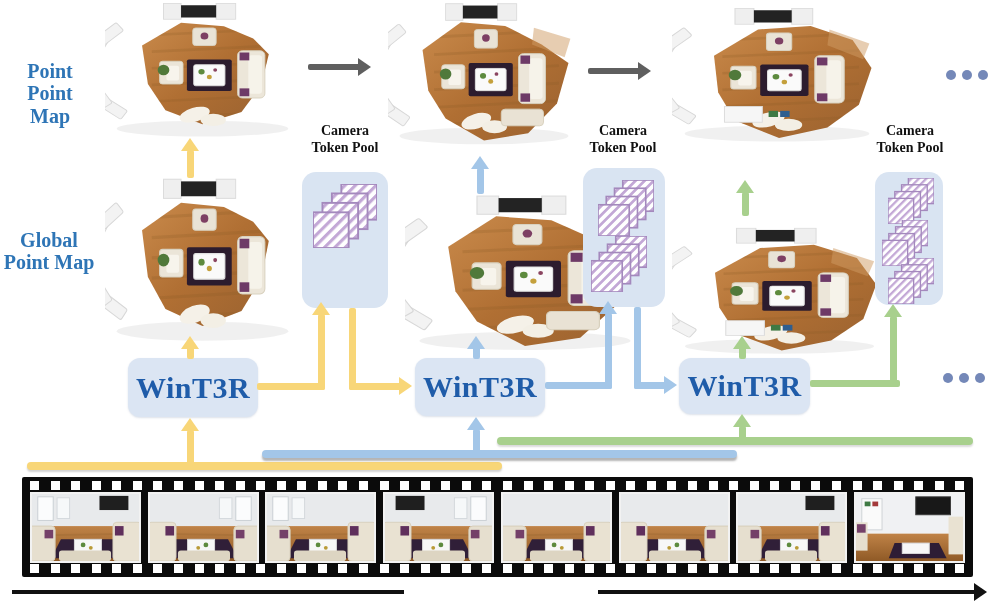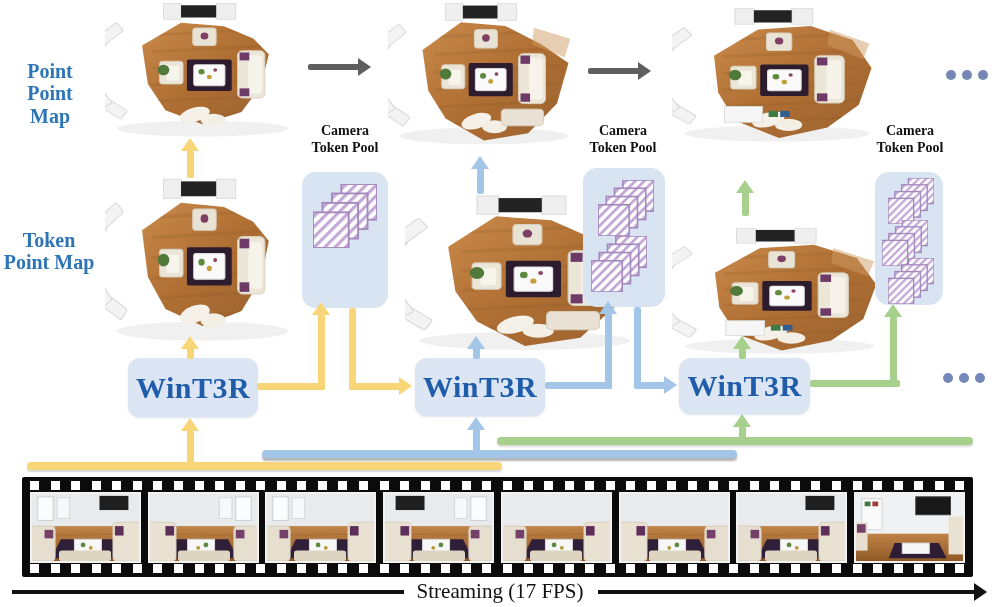--- a/index.html
+++ b/index.html
@@ -43,21 +43,21 @@
 </head>
 <body>
 
 <div id="stage">
 
   <div class="rowlabel" style="left:6px;top:60px;width:88px;">
     <div>Point</div>
     <div>Point Map</div>
   </div>
   <div class="rowlabel" style="left:2px;top:229px;width:94px;">
-    <div>Token</div>
+    <div>Global</div>
     <div>Point Map</div>
   </div>
 
   <div class="pmap" style="left:105px;top:0;width:195px;height:140px;">
       <svg viewBox="0 0 200 160" preserveAspectRatio="none">
     <defs>
           <linearGradient id="w6" x1="0" y1="0" x2="1" y2="1">
       <stop offset="0" stop-color="#c98a4b"></stop>
             <stop offset=".5" stop-color="#b06f33"></stop>
             <stop offset="1" stop-color="#9a6230"></stop>
@@ -855,17 +855,16 @@
         <i></i>
         <i></i>
         <i></i>
         <i></i>
         <i></i>
         <i></i>
       </div>
   </div>
 
   <div class="sline" style="left:12px;top:590px;width:392px;"></div>
-  <div id="streaming-label">Streaming (17 FPS)</div>
   <div class="sline" style="left:598px;top:590px;width:378px;"></div>
   <div class="head-right c-ink" style="left:974px;top:583px;"></div>
 
 </div>
 
 </body></html>

